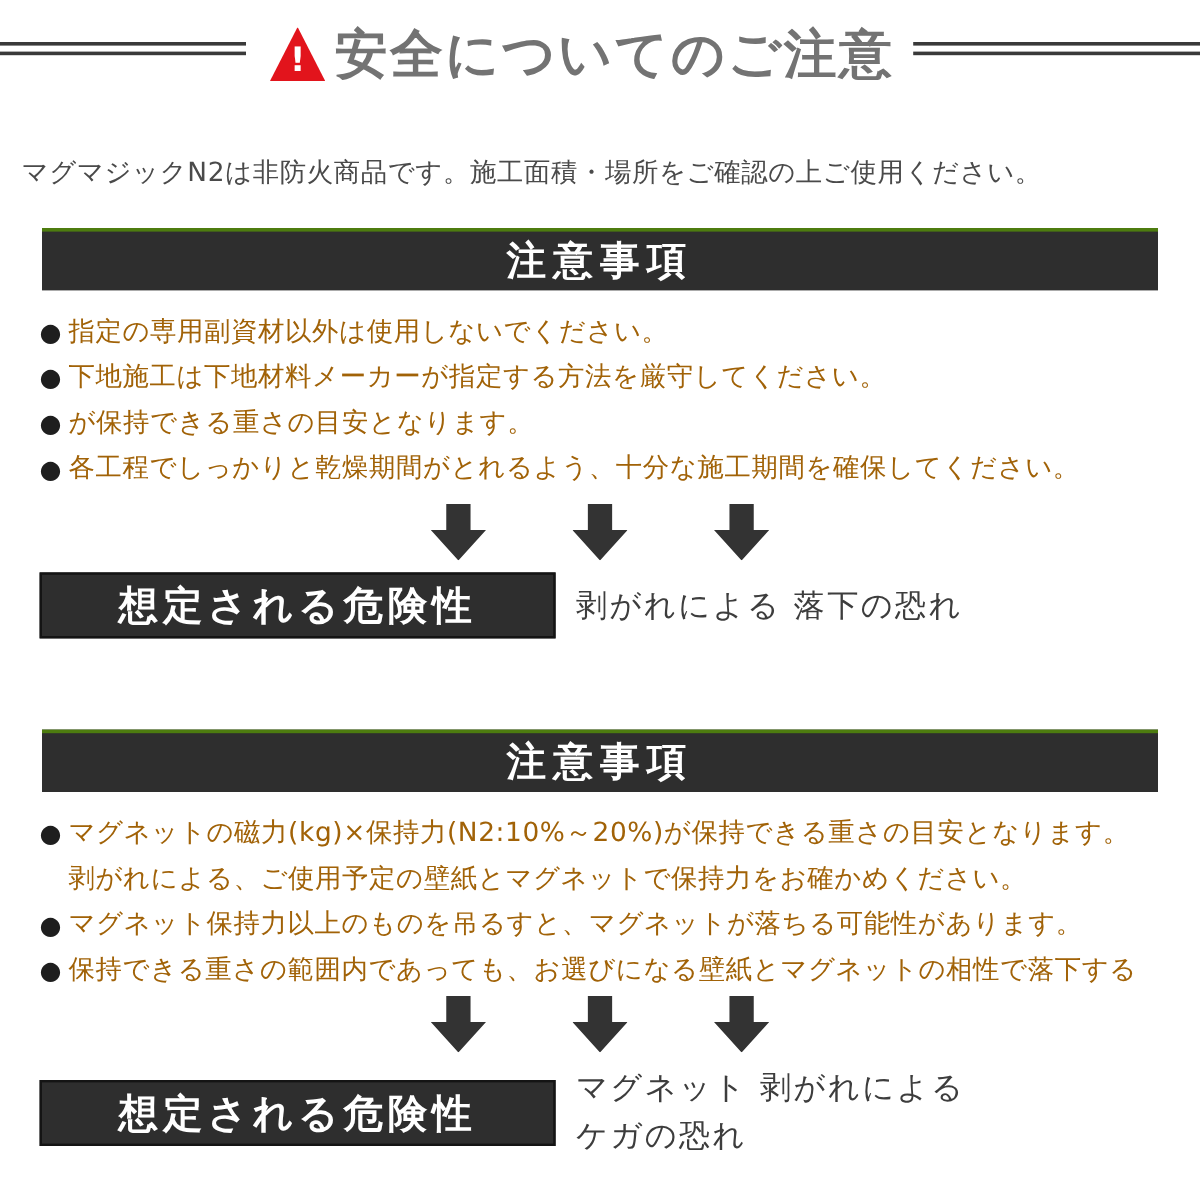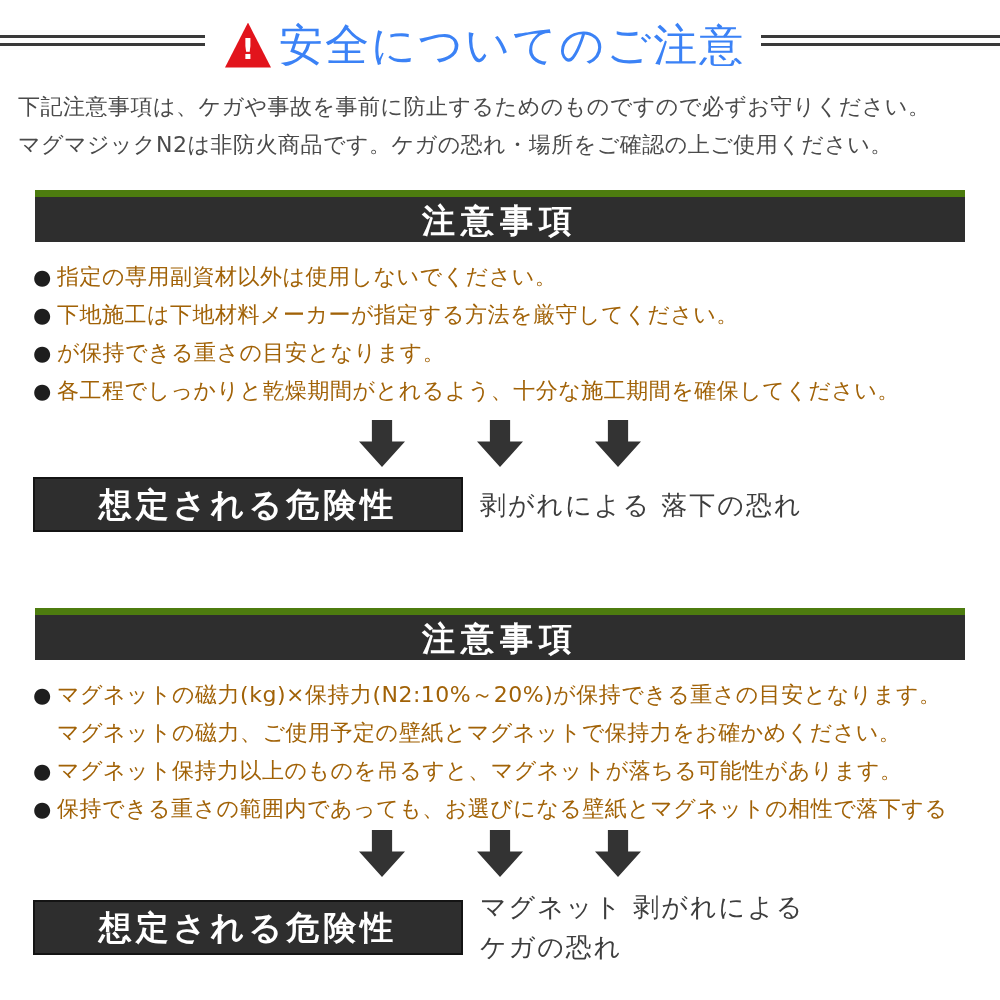--- a/index.html
+++ b/index.html
@@ -49,42 +49,42 @@
     left: 50%;
     bottom: 1px;
     transform: translateX(-50%);
     color: #ffffff;
     font-weight: bold;
     font-size: 28px;
     line-height: 34px;
   }
   .page-title {
     font-size: 44px;
-    font-weight: normal;
-    color: #3b82f6;
+    font-weight: bold;
+    color: #737373;
     letter-spacing: 2px;
     margin-left: 8px;
     white-space: nowrap;
   }
 
   
   .intro {
     margin: 16px 18px 0 18px;
     font-size: 22px;
     line-height: 38px;
     color: #4a4a4a;
     letter-spacing: 0.5px;
   }
 
   
   .banner {
     margin: 0 35px;
     height: 52px;
     background: #2e2e2e;
-    border-top: 7px solid #4d7c0f;
+    border-top: 3px solid #4d7c0f;
     color: #ffffff;
     font-size: 33px;
     font-weight: bold;
     letter-spacing: 6px;
     text-align: center;
     line-height: 48px;
   }
   .banner-1 { margin-top: 26px; }
   .banner-2 { margin-top: 76px; }
 
@@ -159,22 +159,22 @@
     <div class="title-group">
       <span class="warn-tri">
           <span class="excl">!</span>
         </span>
       <h1 class="page-title">安全についてのご注意</h1>
     </div>
     <div class="dbl-line right"></div>
   </header>
 
   <p class="intro">
-    <span>下記注意事項は、ケガや事故を事前に防止するためのものですので必ずお守りください。</span><br>
-    <span>マグマジックN2は非防火商品です。ケガの恐れ・場所をご確認の上ご使用ください。</span>
+    <br>
+    <span>マグマジックN2は非防火商品です。施工面積・場所をご確認の上ご使用ください。</span>
   </p>
 
   <div class="banner banner-1">注意事項</div>
 
   <div class="bullet-list">
     <div class="bullet-item">
       <span class="bullet-marker">●</span>
       <div class="bullet-text">
           <div>指定の専用副資材以外は使用しないでください。</div>
         </div>
@@ -212,21 +212,21 @@
     </div>
   </div>
 
   <div class="banner banner-2">注意事項</div>
 
   <div class="bullet-list">
     <div class="bullet-item">
       <span class="bullet-marker">●</span>
       <div class="bullet-text">
         <div>マグネットの磁力(kg)×保持力(N2:10%～20%)が保持できる重さの目安となります。</div>
-        <div>マグネットの磁力、ご使用予定の壁紙とマグネットで保持力をお確かめください。</div>
+        <div>剥がれによる、ご使用予定の壁紙とマグネットで保持力をお確かめください。</div>
       </div>
     </div>
     <div class="bullet-item">
       <span class="bullet-marker">●</span>
       <div class="bullet-text">
           <div>マグネット保持力以上のものを吊るすと、マグネットが落ちる可能性があります。</div>
         </div>
     </div>
     <div class="bullet-item">
       <span class="bullet-marker">●</span>

